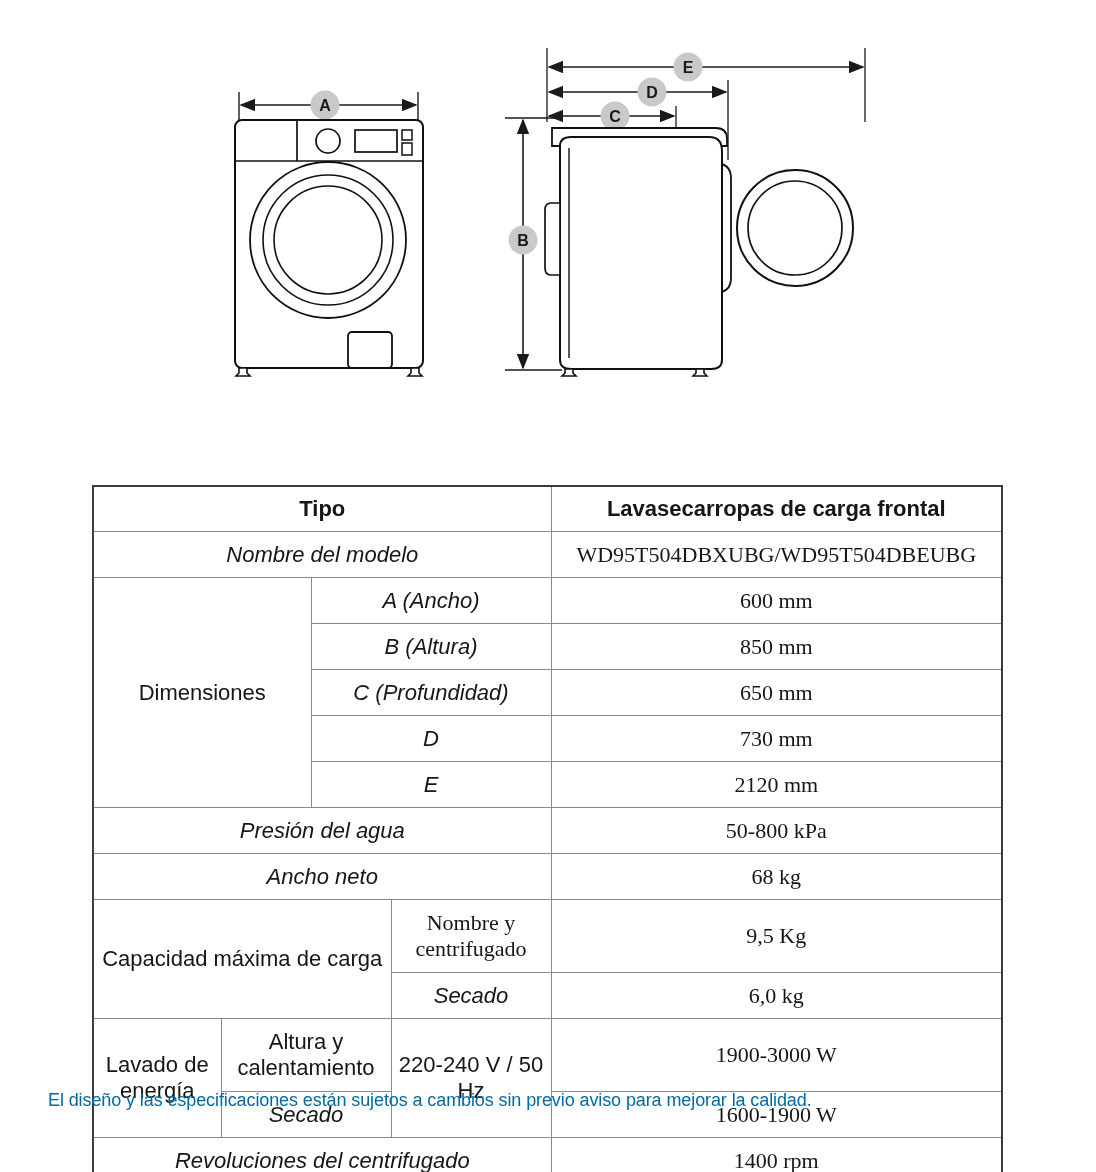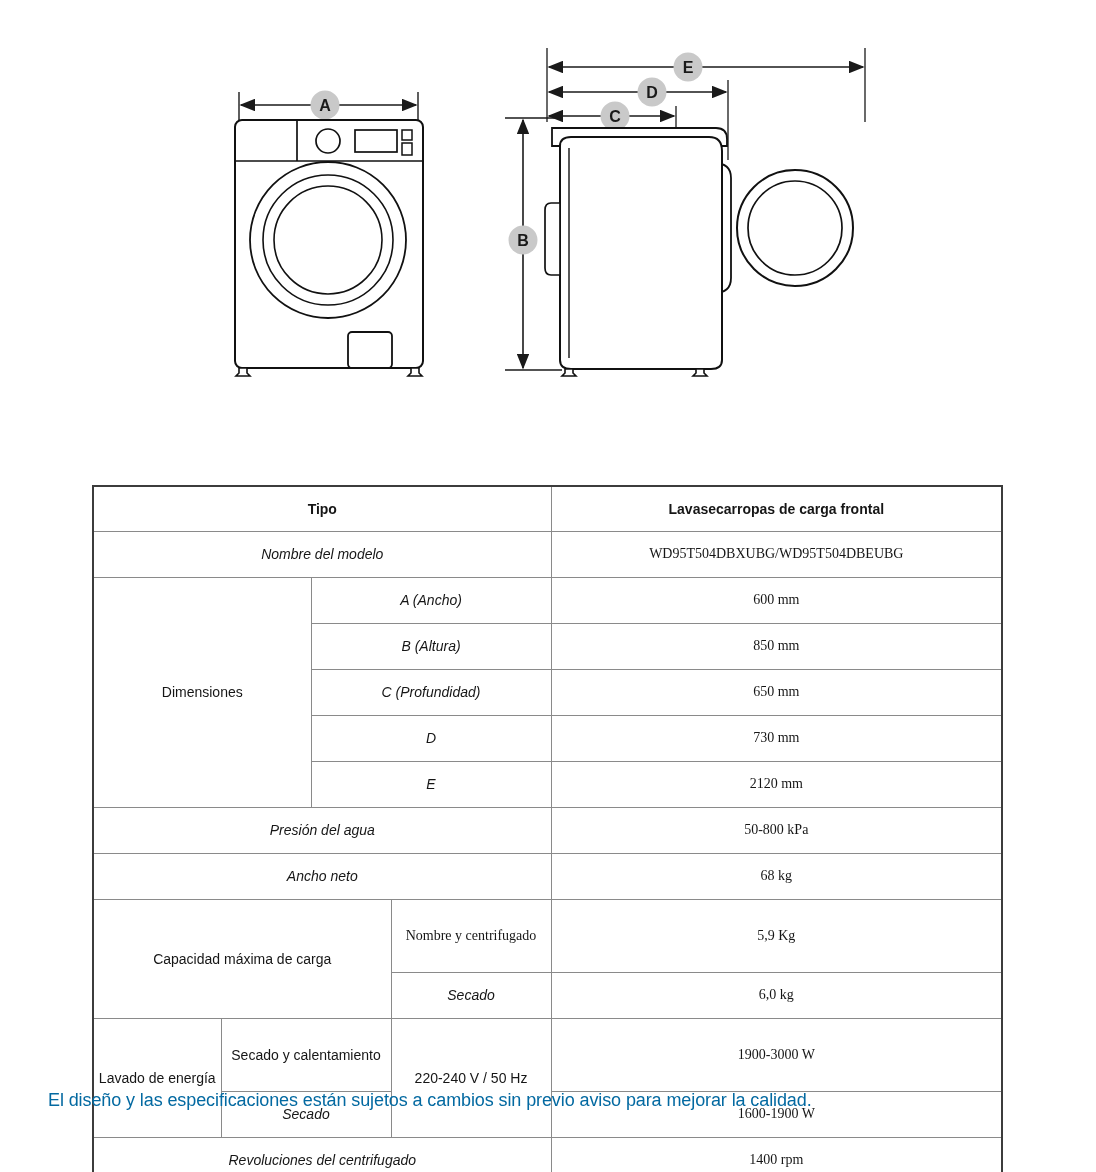--- a/index.html
+++ b/index.html
@@ -36,21 +36,21 @@
     width: 909px;
   }
   table.spec {
     border-collapse: collapse;
     width: 909px;
     table-layout: fixed;
     border: 2px solid #3c3c3c;
   }
   table.spec td {
     border: 1px solid #8a8a8a;
-    font-size: 14px;
+    font-size: 22px;
     text-align: center;
     vertical-align: middle;
     padding: 6px 4px;
     line-height: 1.18;
     background: #ffffff;
     color: #161616;
   }
   td.head {
     background: #d9d9d9;
     font-weight: bold;
@@ -234,30 +234,30 @@
       </tr>
 
       <tr>
         <td class="label r-tall" colspan="4">Ancho neto</td>
         <td class="value">68 kg</td>
       </tr>
 
       <tr>
         <td class="label" colspan="3" rowspan="2">Capacidad máxima de carga</td>
         <td class="value r-two">Nombre y centrifugado</td>
-        <td class="value">5,9 Kg</td>
+        <td class="value">9,5 Kg</td>
       </tr>
       <tr>
         <td class="label r-tall">Secado</td>
         <td class="value">6,0 kg</td>
       </tr>
 
       <tr>
         <td class="label" rowspan="2">Lavado de energía</td>
-        <td class="label r-two" colspan="2">Secado y calentamiento</td>
+        <td class="label r-two" colspan="2">Altura y calentamiento</td>
         <td class="vmid" rowspan="2">220-240 V / 50 Hz</td>
         <td class="value">1900-3000 W</td>
       </tr>
       <tr>
         <td class="label r-tall" colspan="2">Secado</td>
         <td class="value">1600-1900 W</td>
       </tr>
 
       <tr>
         <td class="label r-tall" colspan="4">Revoluciones del centrifugado</td>

